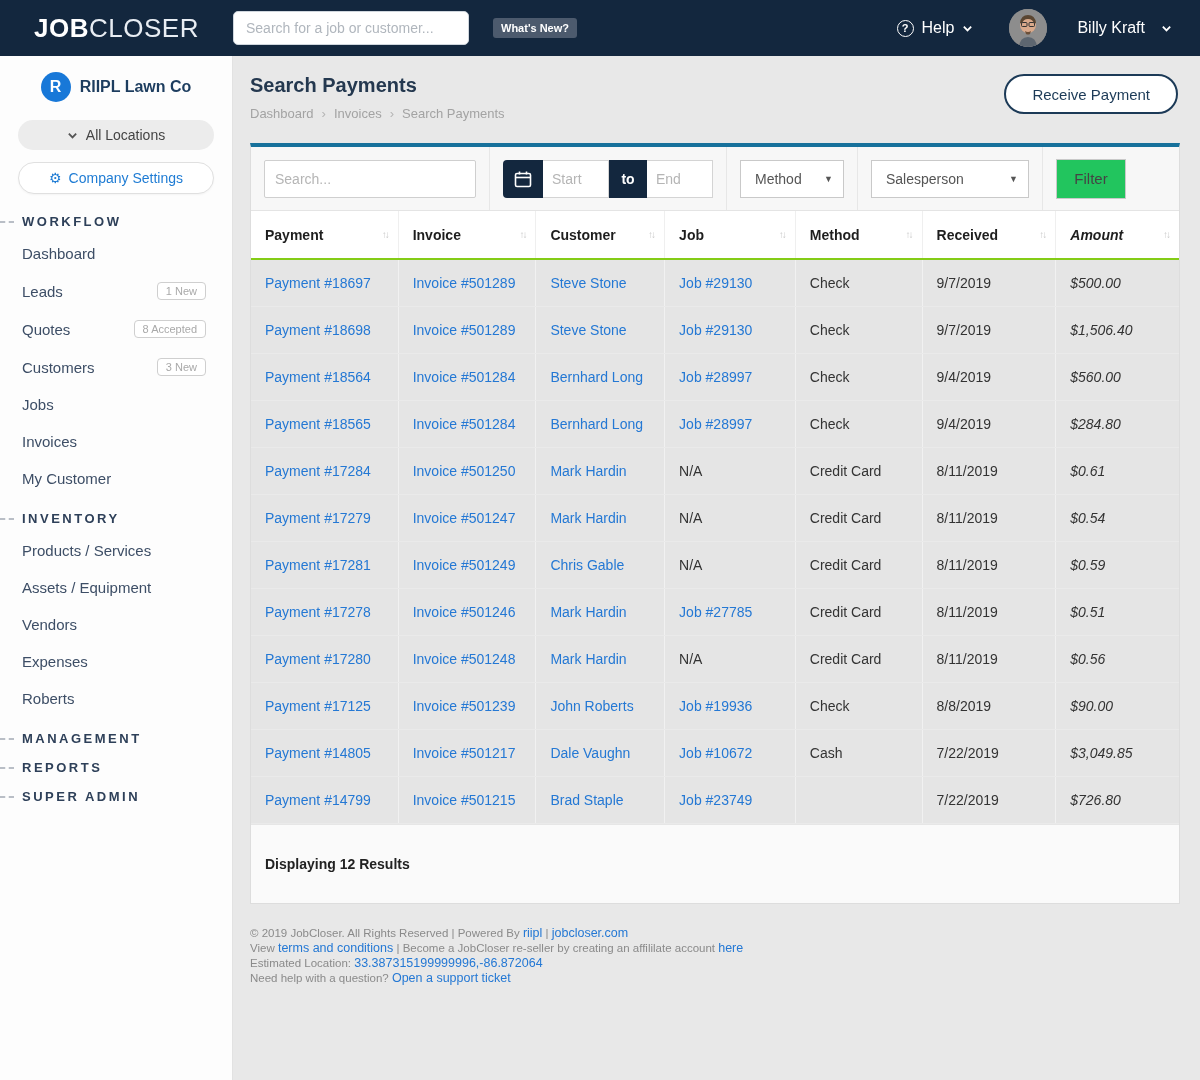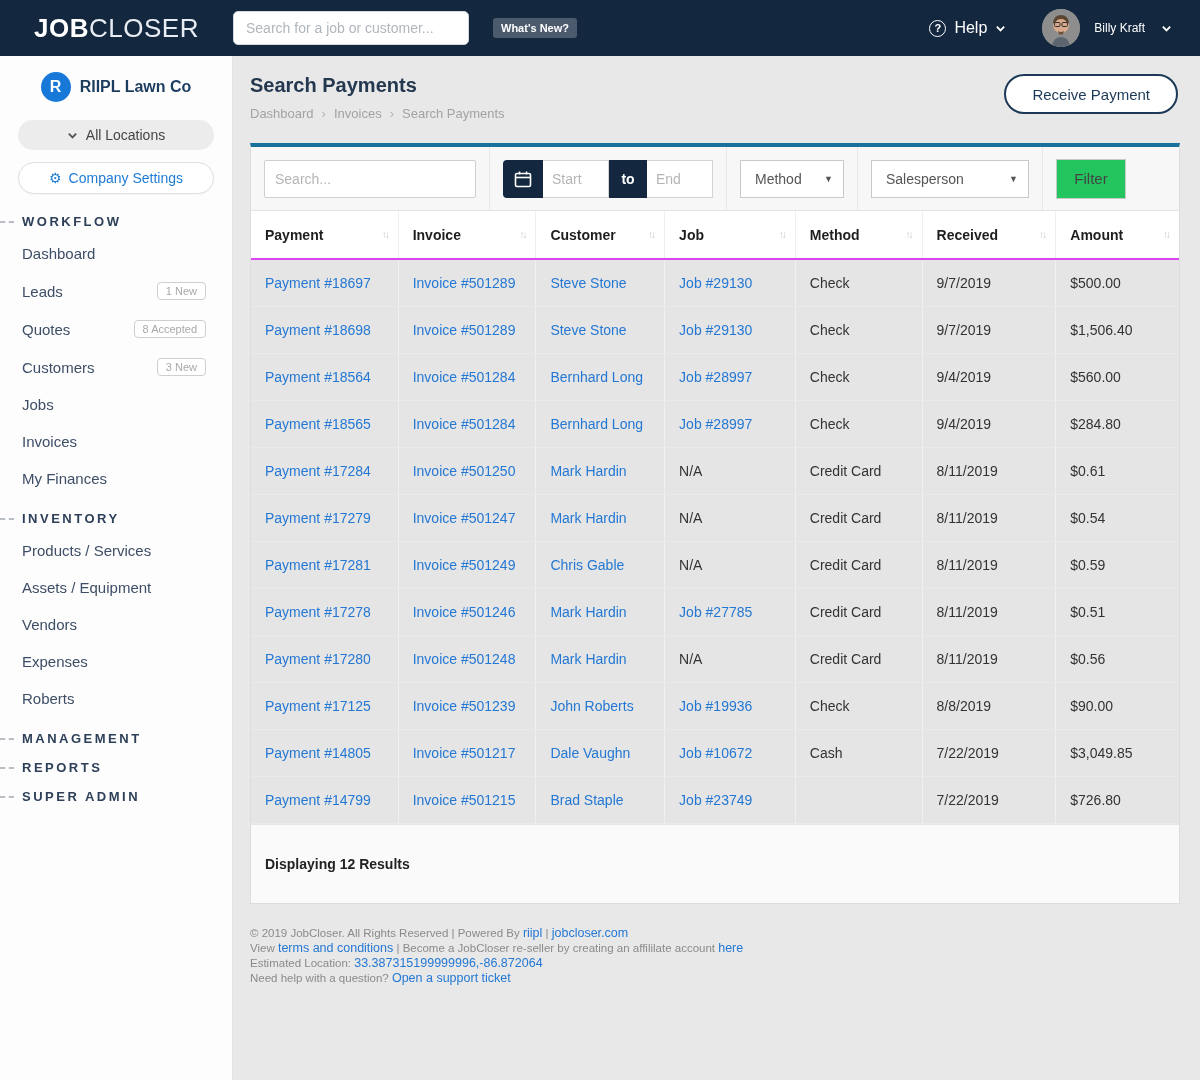--- a/index.html
+++ b/index.html
@@ -33,21 +33,21 @@
     width:17px; height:17px; border:1.5px solid #fff; border-radius:50%;
     display:inline-flex; align-items:center; justify-content:center; font-size:11px; font-weight:bold;
   }
   .help-label { font-size:16px; }
   .chev { width:11px; height:11px; }
   .chev polyline { fill:none; stroke:#fff; stroke-width:2; }
   .avatar {
     width:38px; height:38px; border-radius:50%; overflow:hidden; background:#8b8b8b; position:relative;
   }
   .avatar svg { width:100%; height:100%; }
-  .user-name { font-size:12px; margin:0 6px 0 4px; }
+  .user-name { font-size:16px; margin:0 6px 0 20px; }
 
   
   .sidebar {
     position:absolute; top:56px; left:0; width:233px; bottom:0;
     background:#fdfdfd; border-right:1px solid #e2e2e2; padding-top:16px;
   }
   .company-row { display:flex; align-items:center; justify-content:center; gap:9px; margin-bottom:18px; }
   .company-logo {
     width:30px; height:30px; border-radius:50%; background:#1878d8; color:#fff;
     display:flex; align-items:center; justify-content:center; font-weight:bold; font-size:16px;
@@ -124,30 +124,30 @@
   }
   .select-box .caret { font-size:9px; color:#555; margin-left:14px; }
   .w-method { width:104px; }
   .w-sales { width:158px; }
   .filter-btn {
     width:70px; height:40px; background:#22c55e; border:1px solid #c9c9c9;
     font-size:15px; color:#444; cursor:pointer; font-family:"Liberation Sans",sans-serif;
   }
 
   
-  .thead { display:flex; border-bottom:2px solid #d946ef; background:#fff; }
+  .thead { display:flex; border-bottom:2px solid #84cc16; background:#fff; }
   .th {
     height:47px; display:flex; align-items:center; justify-content:space-between;
     padding:0 10px 0 14px; font-size:14px; font-weight:bold; color:#1e1e1e;
     border-right:1px solid #efefef; cursor:pointer;
   }
   .th:last-child, .tcell:last-child { border-right:none; }
   .sort-ico { font-size:10px; color:#c9c9c9; letter-spacing:-2px; }
   .c0{width:148px;} .c1{width:138px;} .c2{width:129px;} .c3{width:131px;}
-  .c4{width:127px;} .c5{width:134px;} .c6{width:123px;}
+  .c4{width:127px;} .c5{width:134px;} .c6{width:123px;font-style:italic;}
   .trow { display:flex; border-bottom:1px solid #eaeaea; background:#e5e5e5; }
   .tcell { height:46px; display:flex; align-items:center; padding:0 10px 0 14px; border-right:1px solid #f1f1f1; font-size:14px; }
   .cell-link { color:#2478d4; cursor:pointer; }
   .cell-text { color:#333; }
   .table-summary {
     background:#fafafa; border-top:1px solid #e6e6e6; padding:31px 14px;
     font-size:14px; font-weight:bold; color:#222;
   }
 
   
@@ -224,21 +224,21 @@
         <span>Customers</span>
         <span class="side-badge">3 New</span>
       </div>
     <div class="side-item">
         <span>Jobs</span>
       </div>
     <div class="side-item">
         <span>Invoices</span>
       </div>
     <div class="side-item">
-        <span>My Finances</span>
+        <span>My Customer</span>
       </div>
 
     <div class="section-head">
       <span class="section-dash"></span>
       <span class="section-label">INVENTORY</span>
     </div>
     <div class="side-item">
         <span>Products / Services</span>
       </div>
     <div class="side-item">

